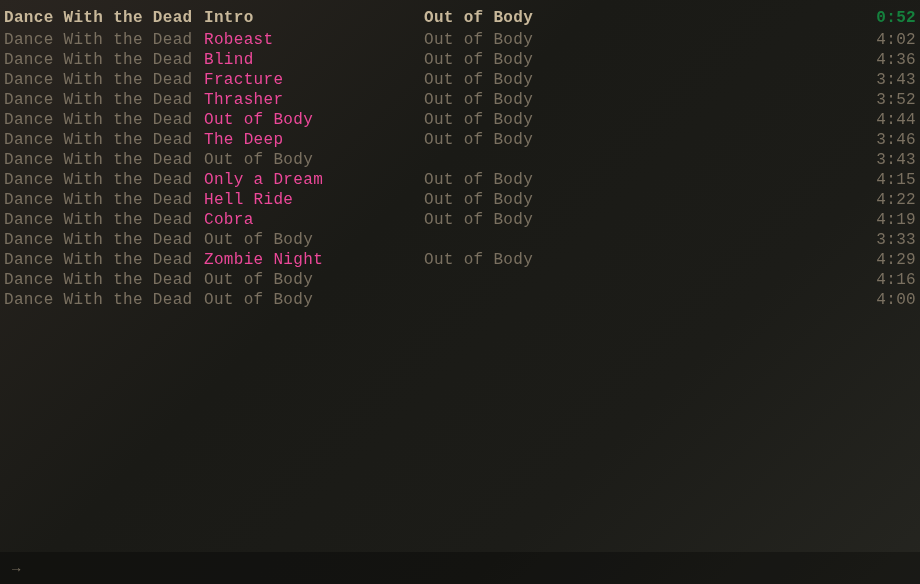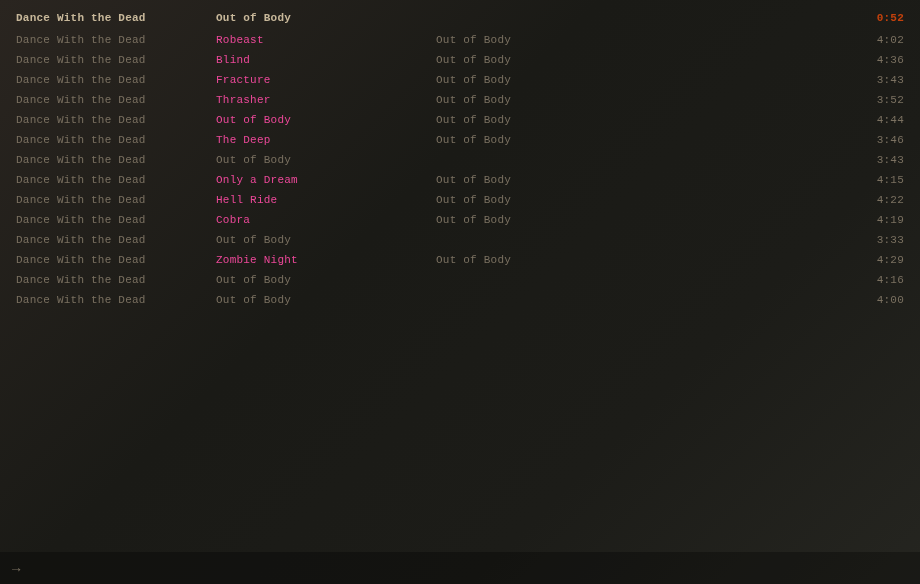--- a/index.html
+++ b/index.html
@@ -19,23 +19,23 @@
     }
 
     .track-list {
       padding: 8px 0;
       width: 100%;
     }
 
     .track-row {
       display: flex;
       align-items: center;
-      padding: 2px 16px;
+      padding: 2px 4px;
       height: 20px;
-      font-size: 11px;
+      font-size: 16px;
       letter-spacing: 0.02em;
     }
 
     .track-row.header {
       color: #c8b89a;
       font-weight: bold;
       margin-bottom: 2px;
     }
 
     .col-artist {
@@ -68,21 +68,21 @@
     }
 
     .col-duration {
       width: 60px;
       text-align: right;
       color: #7a7060;
       flex-shrink: 0;
     }
 
     .track-row.header .col-duration {
-      color: #c2410c;
+      color: #15803d;
     }
 
     .bottom-bar {
       position: absolute;
       bottom: 0;
       left: 0;
       right: 0;
       height: 32px;
       display: flex;
       align-items: center;
@@ -95,20 +95,21 @@
       font-size: 14px;
     }
   </style>
 </head>
 <body>
 
 <div class="track-list">
 
   <div class="track-row header">
     <span class="col-artist">Dance With the Dead</span>
+    <span class="col-title">Intro</span>
     <span class="col-album">Out of Body</span>
     <span class="col-duration">0:52</span>
   </div>
 <div class="track-row">
       <span class="col-artist">Dance With the Dead</span>
       <span class="col-title">Robeast</span>
       <span class="col-album">Out of Body</span>
       <span class="col-duration">4:02</span>
     </div>
     <div class="track-row">

